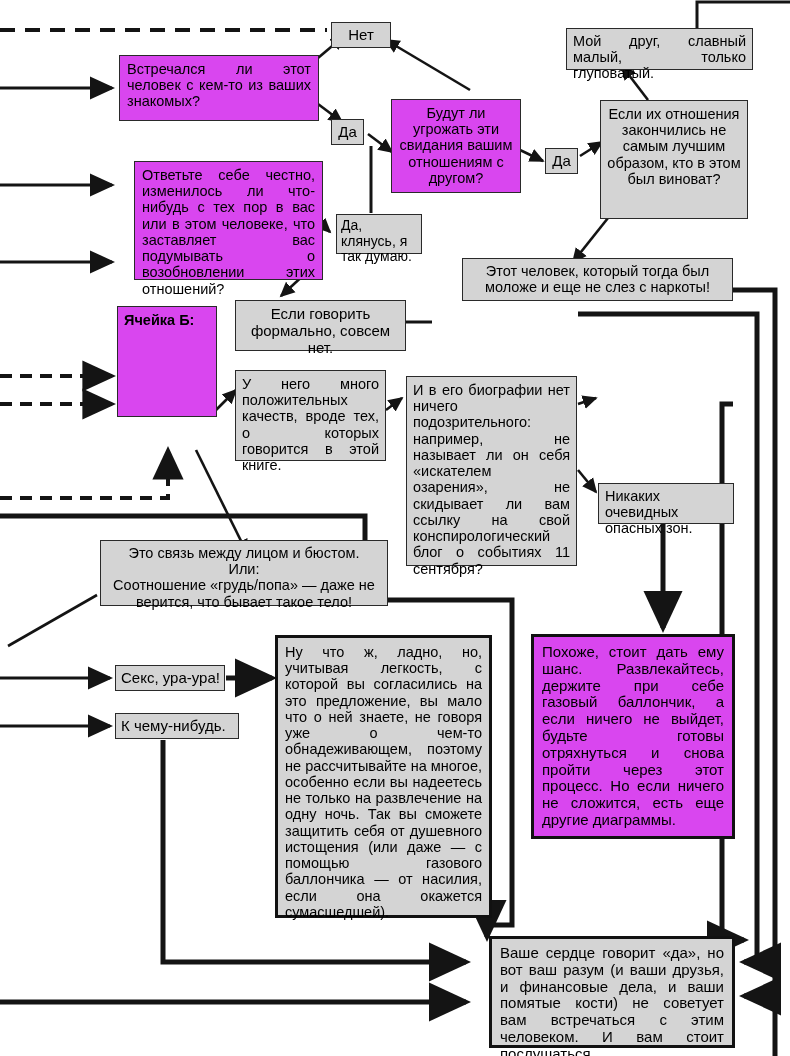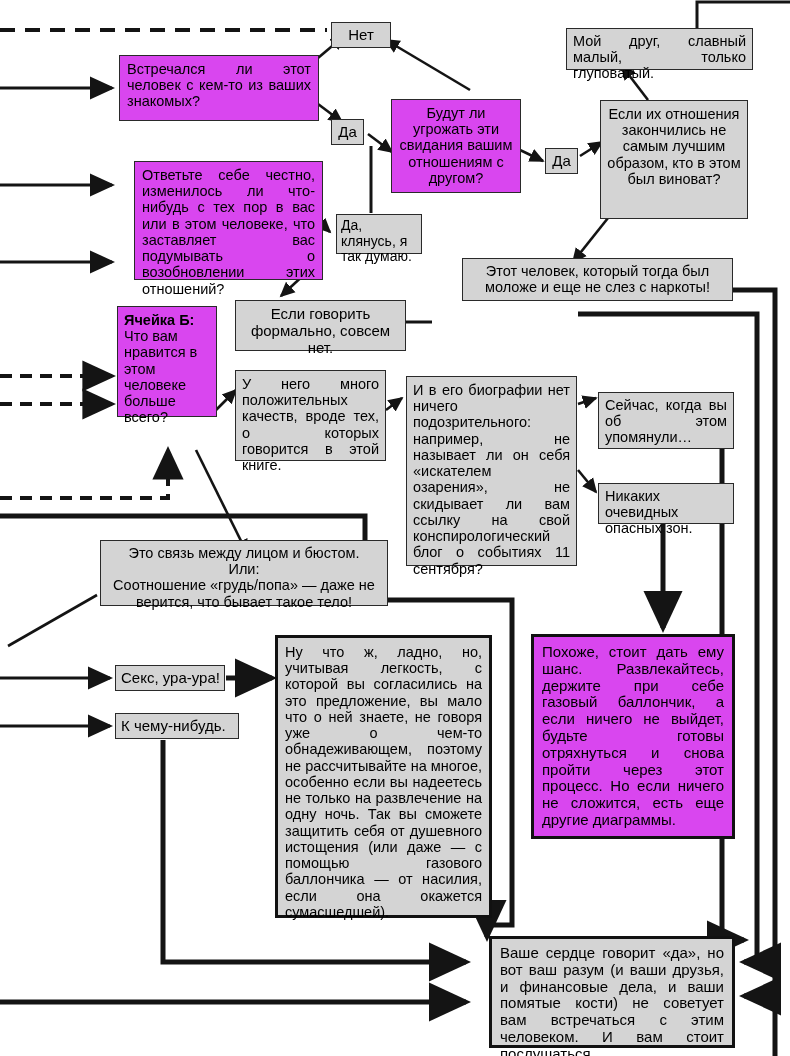--- a/index.html
+++ b/index.html
@@ -149,34 +149,30 @@
   <div class="node grey p4 c" style="left:462px;top:258px;width:271px;height:43px;font-size:14.5px;padding:4px 6px;">
     <span class="tx">Этот человек, который тогда был моложе и еще не слез с наркоты!</span>
   </div>
 
   <div class="node grey p4 c" style="left:235px;top:300px;width:171px;height:51px;font-size:15px;padding:5px 6px;">
     <span class="tx">Если говорить формально, совсем нет.</span>
   </div>
 
   <div class="node p4" style="left:117px;top:306px;width:100px;height:111px;font-size:14.5px;padding:5px 6px;">
     <span class="tx hdr">Ячейка Б:</span>
-    <span class="tx">Что вам нравится в этом человеке больше всего?</span>
   </div>
 
   <div class="node grey p4 j" style="left:235px;top:370px;width:151px;height:91px;font-size:14.5px;padding:5px 6px;">
     <span class="tx">У него много положительных качеств, вроде тех, о которых говорится в этой книге.</span>
   </div>
 
   <div class="node grey p4 j" style="left:406px;top:376px;width:171px;height:190px;font-size:14.5px;padding:5px 6px;">
     <span class="tx">И в его биографии нет ничего подозрительного: например, не называет ли он себя «искателем озарения», не скидывает ли вам ссылку на свой конспирологический блог о событиях 11 сентября?</span>
   </div>
 
-  <div class="node grey p4 j" style="left:598px;top:392px;width:136px;height:57px;font-size:14.5px;padding:4px 6px;">
-    <span class="tx">Сейчас, когда вы об этом упомянули…</span>
-  </div>
 
   <div class="node grey p4 j" style="left:598px;top:483px;width:136px;height:41px;font-size:14.5px;padding:4px 6px;">
     <span class="tx">Никаких очевидных опасных зон.</span>
   </div>
 
   <div class="node grey c" style="left:100px;top:540px;width:288px;height:66px;font-size:14.5px;padding:4px 6px;">
     <span class="tx">Это связь между лицом и бюстом.</span>
     <span class="tx">Или:</span>
     <span class="tx">Соотношение «грудь/попа» — даже не верится, что бывает такое тело!</span>
   </div>

